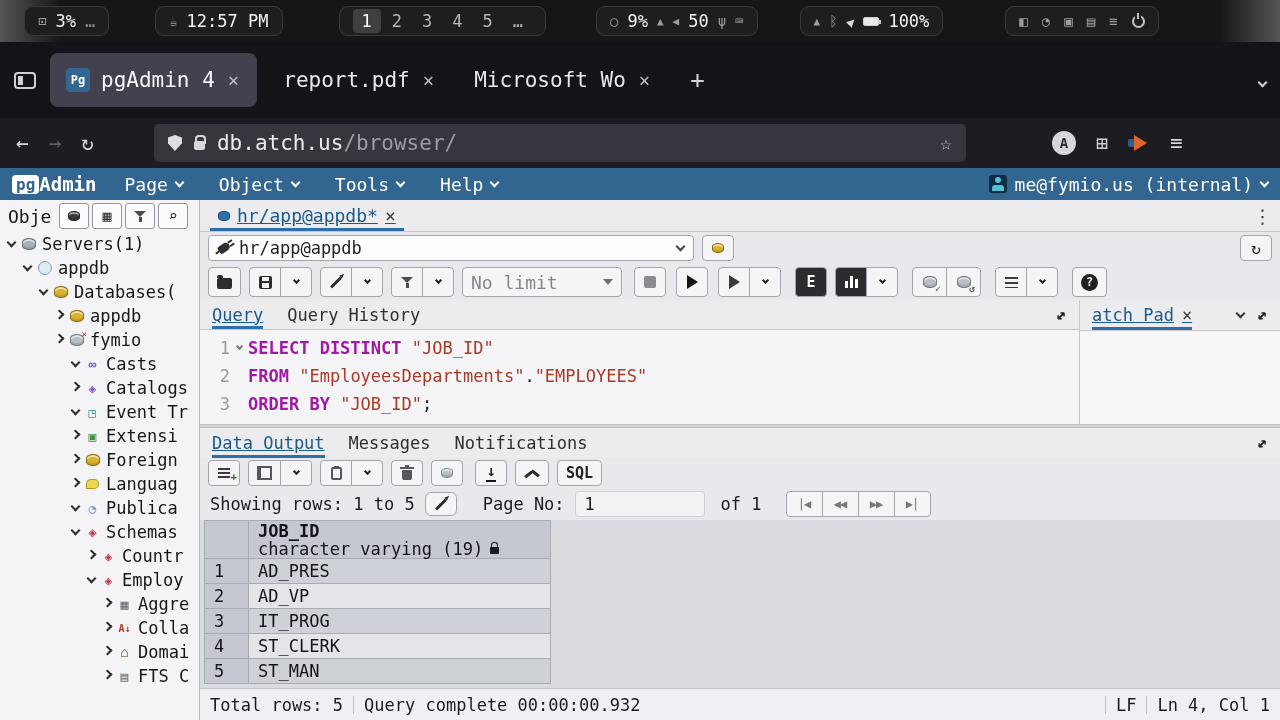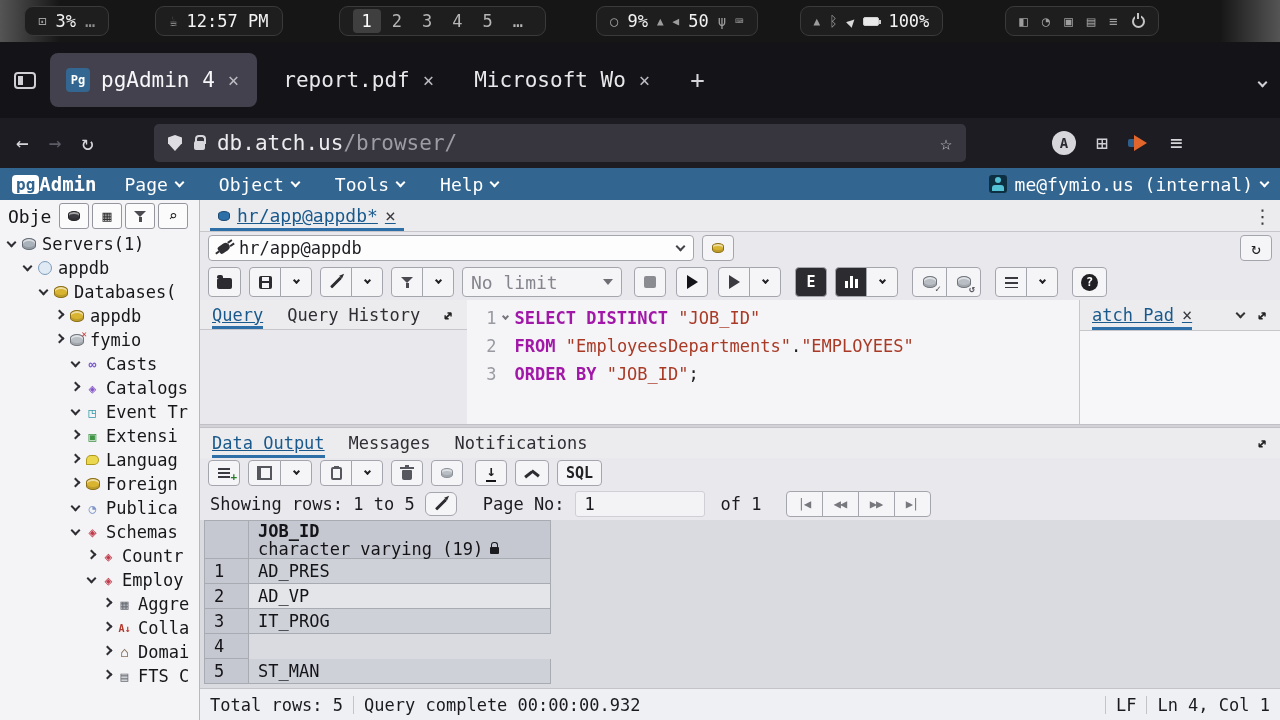--- a/index.html
+++ b/index.html
@@ -146,21 +146,21 @@
   .i-play{width:0;height:0;border-top:7px solid transparent;border-bottom:7px solid transparent;border-left:11px solid #141418}
   .i-bars{display:flex;align-items:flex-end;gap:2px;height:12px}
   .i-bars b{width:3px;background:#fff}
   .i-bars b:nth-child(1){height:7px}.i-bars b:nth-child(2){height:12px}.i-bars b:nth-child(3){height:9px}
   .i-list{width:13px;height:11px;background:repeating-linear-gradient(#3a3a40 0 2px,transparent 2px 5px)}
   .i-help{width:17px;height:17px;border-radius:50%;background:#202024;color:#fff;font-size:12px;font-weight:bold;
           display:flex;align-items:center;justify-content:center}
   .ic-ovl{position:absolute;right:-3px;bottom:-4px;font-size:10px;font-weight:bold;color:#5a5a62}
   
   .edzone{display:flex;height:124px}
-  .edpane{flex:1;display:flex;border-right:1px solid #c6c6cb;min-width:0}
+  .edpane{flex:1;display:flex;flex-direction:column;border-right:1px solid #c6c6cb;min-width:0}
   .ptabs{height:30px;background:#ececef;border-bottom:1px solid #c6c6cb;display:flex;align-items:center;
          gap:24px;padding:0 12px;font-size:17px;color:#2e2e33}
   .ptab.on{color:#19598c;box-shadow:inset 0 -3px #2f6fa7;text-decoration:underline;height:100%;display:flex;align-items:center}
   .ptabs .right{margin-left:auto;display:flex;align-items:center;gap:14px}
   .sql{flex:1;background:#f5f5f7;font-size:17px;line-height:28px;padding-top:4px;overflow:hidden}
   .line{display:flex}
   .ln{width:30px;text-align:right;color:#999aa2;flex:none}
   .fold{width:18px;display:flex;align-items:center;justify-content:center;color:#77777e;flex:none}
   .code{white-space:pre;color:#202024}
   .tk-kw{color:#a118a8;font-weight:bold}
@@ -392,31 +392,31 @@
           <span class="ti ic-event">◳</span>
           <span>Event Tr</span>
         </div>
         <div class="trow" style="padding-left: 72px;">
           <i class="cv r"></i>
           <span class="ti ic-ext">▣</span>
           <span>Extensi</span>
         </div>
         <div class="trow" style="padding-left: 72px;">
           <i class="cv r"></i>
+          <span class="ti ic-fdw">
+            <span class="cylb"></span>
+          </span>
+          <span>Foreign</span>
+        </div>
+        <div class="trow" style="padding-left: 72px;">
+          <i class="cv r"></i>
           <span class="ti ic-lang">
             <i></i>
           </span>
           <span>Languag</span>
-        </div>
-        <div class="trow" style="padding-left: 72px;">
-          <i class="cv r"></i>
-          <span class="ti ic-fdw">
-            <span class="cylb"></span>
-          </span>
-          <span>Foreign</span>
         </div>
         <div class="trow" style="padding-left: 72px;">
           <i class="cv"></i>
           <span class="ti ic-pub">◔</span>
           <span>Publica</span>
         </div>
         <div class="trow" style="padding-left: 72px;">
           <i class="cv"></i>
           <span class="ti ic-schemas">◈</span>
           <span>Schemas</span>
@@ -691,20 +691,21 @@
               <div class="g-row even">
                 <div class="g-cell g-num">2</div>
                 <div class="g-cell g-val">AD_VP</div>
               </div>
               <div class="g-row odd">
                 <div class="g-cell g-num">3</div>
                 <div class="g-cell g-val">IT_PROG</div>
               </div>
               <div class="g-row even">
                 <div class="g-cell g-num">4</div>
+                <div class="g-cell g-val">ST_CLERK</div>
               </div>
               <div class="g-row odd">
                 <div class="g-cell g-num">5</div>
                 <div class="g-cell g-val">ST_MAN</div>
               </div>
             </div>
         </div>
       </div>
       <div class="statusbar">
         <span>Total rows: 5</span>

